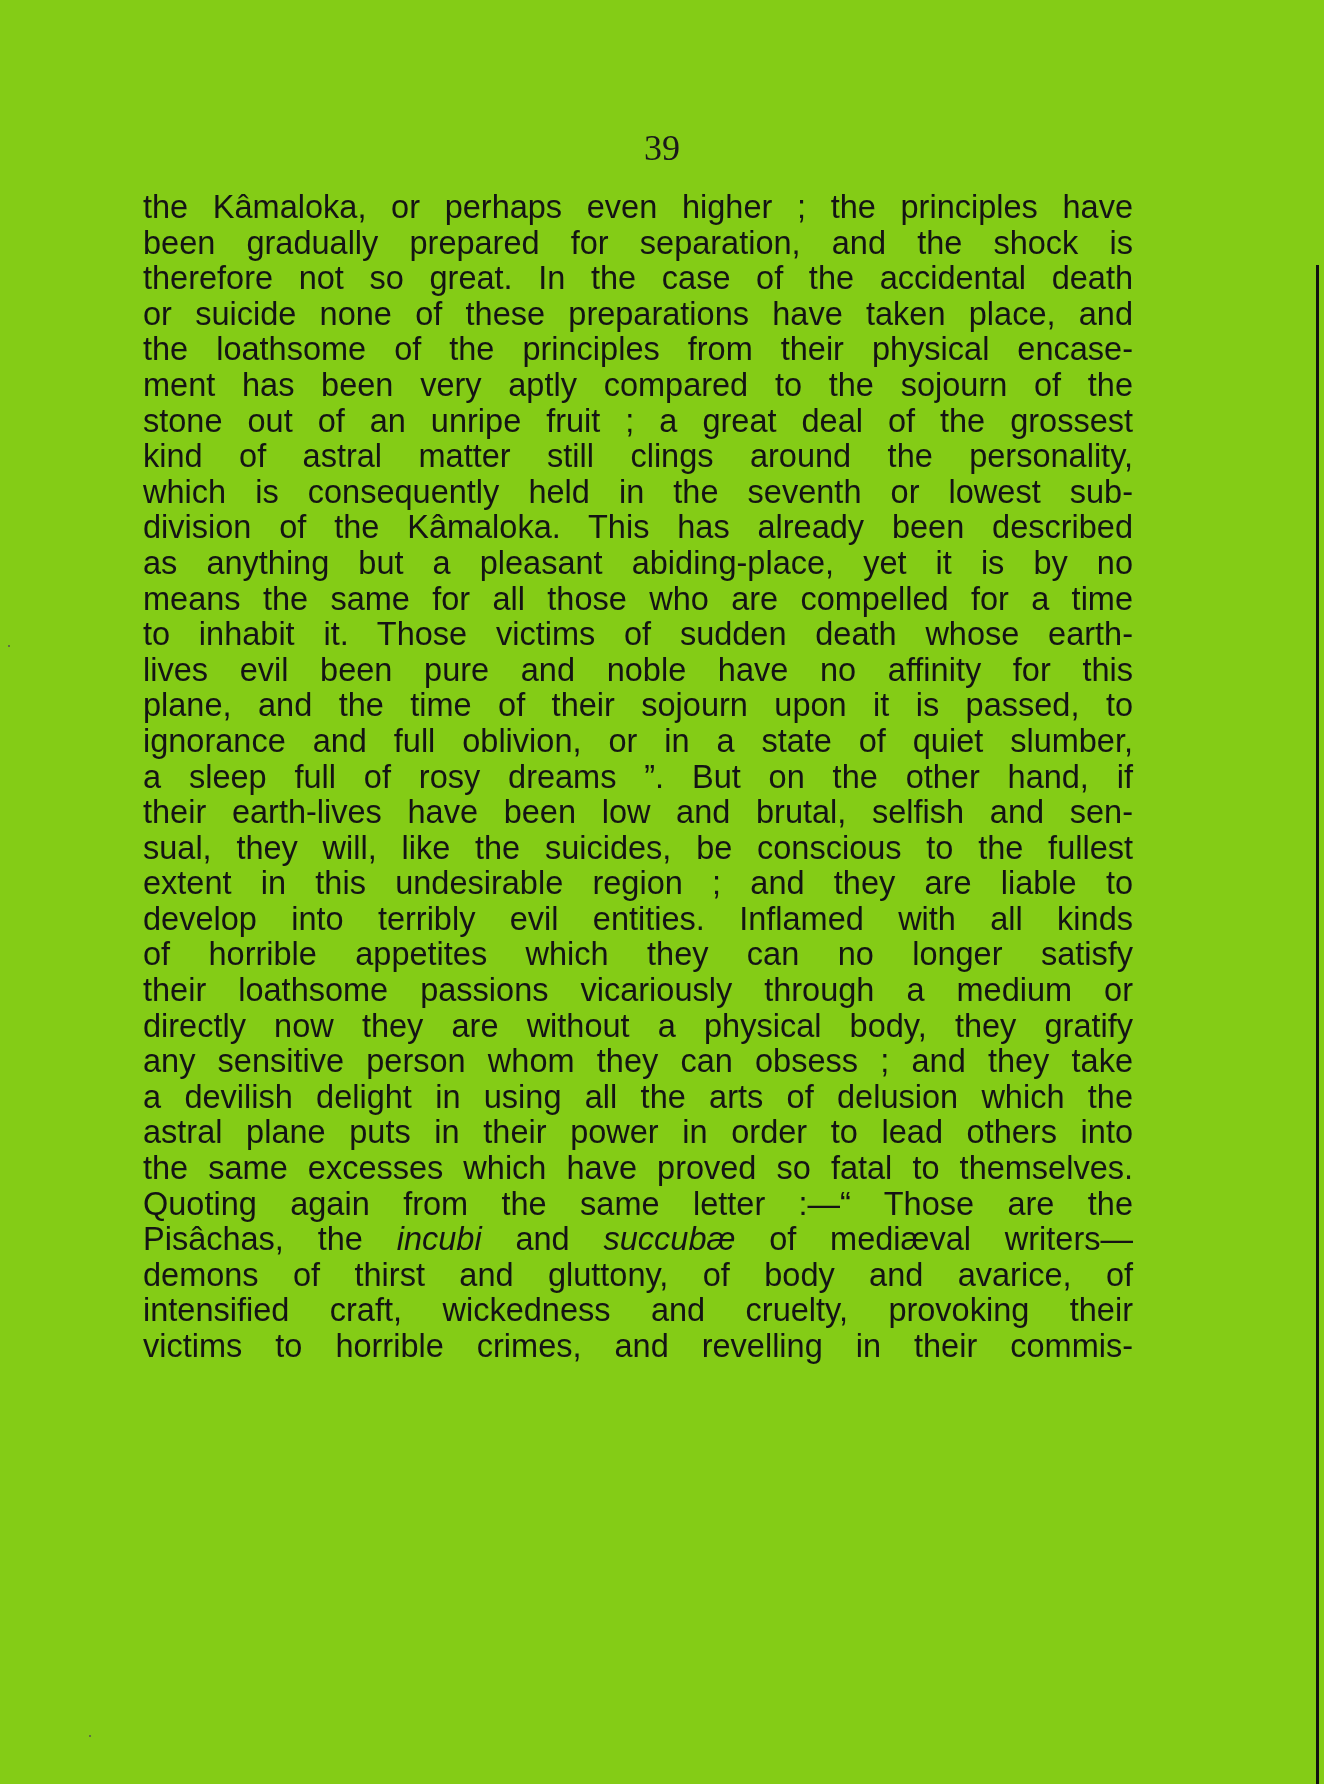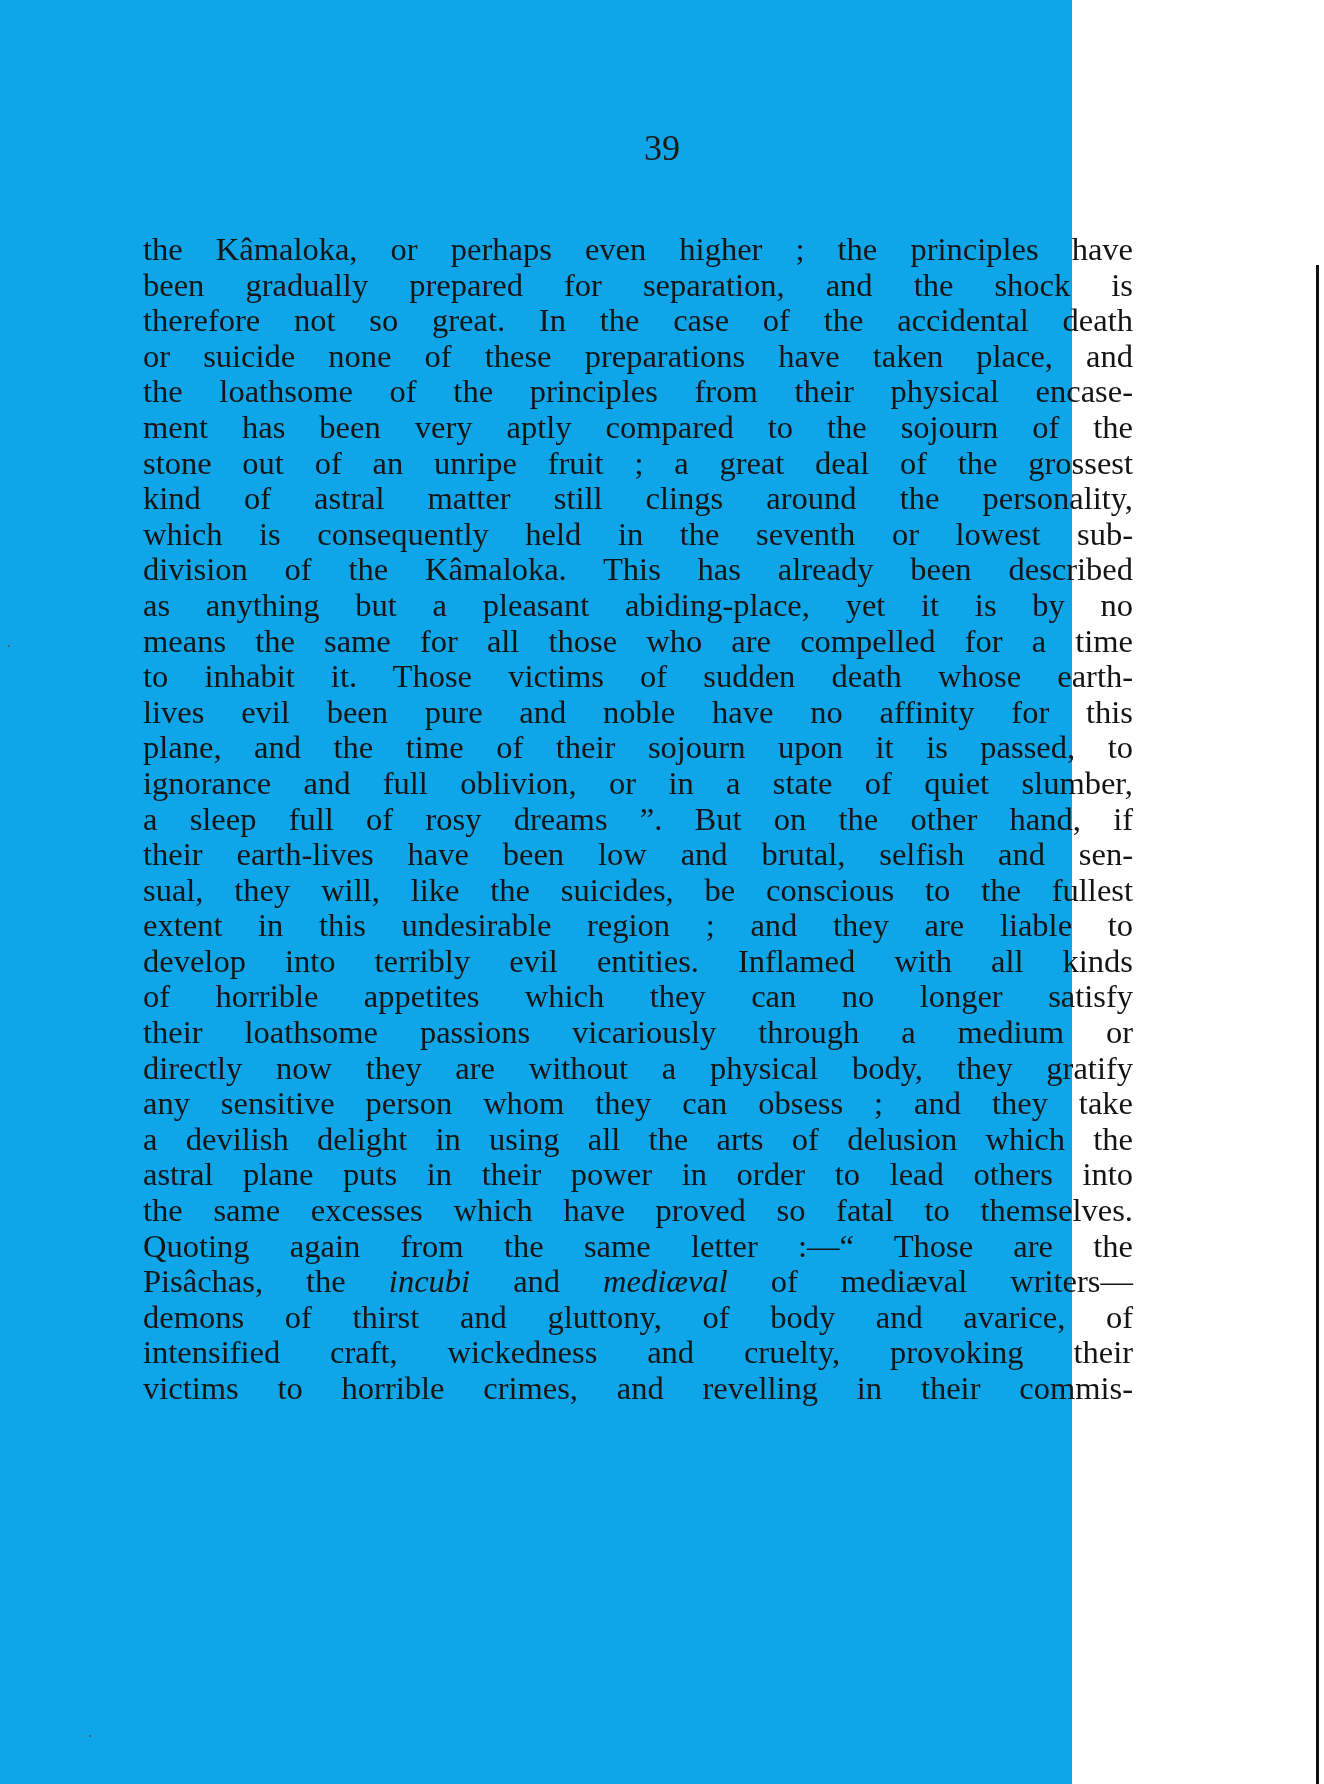--- a/index.html
+++ b/index.html
@@ -1,24 +1,24 @@
 <!DOCTYPE html>
 <html><head>
 <meta charset="utf-8">
 <style>
   html, body { margin: 0; padding: 0; background: #ffffff; }
   body { width: 1324px; height: 1784px; position: relative; overflow: hidden; }
-  .page { position: absolute; left: 0; top: 0; width: 1072px; height: 1784px; background: #0ea5e9; }
+  .page { position: absolute; left: 0; top: 0; width: 1324px; height: 1784px; background: #84cc16; }
   .page-number {
     position: absolute; top: 128px; left: 0; width: 1324px; text-align: center;
     font-family: "Liberation Serif", serif; font-size: 36px; color: #1a1a1a; line-height: 40px;
   }
   .body-text {
     position: absolute; left: 143px; top: 190px; width: 990px;
-    font-family: Liberation Serif, serif; font-size: 32.5px; color: #141414; margin-top: 42px;
+    font-family: Liberation Sans, sans-serif; font-size: 32.5px; color: #141414;
   }
   .line {
     display: block; height: 35.6px; line-height: 35.6px; white-space: nowrap;
     text-align: justify; text-align-last: justify;
   }
   .line i { font-style: italic; }
   .edge-line {
     position: absolute; left: 1316px; top: 265px; width: 3px; height: 1519px; background: #111;
   }
   .speck { position: absolute; width: 2px; height: 2px; background: #555; border-radius: 1px; }
@@ -51,21 +51,21 @@
       <span class="line">extent in this undesirable region ; and they are liable to</span>
       <span class="line">develop into terribly evil entities.   Inflamed with all kinds</span>
       <span class="line">of horrible appetites which they can no longer satisfy</span>
       <span class="line">their loathsome passions vicariously through a medium or</span>
       <span class="line">directly now they are without a physical body, they gratify</span>
       <span class="line">any sensitive person whom they can obsess ; and they take</span>
       <span class="line">a devilish delight in using all the arts of delusion which the</span>
       <span class="line">astral plane puts in their power in order to lead others into</span>
       <span class="line">the same excesses which have proved so fatal to themselves.</span>
       <span class="line">Quoting again from the same letter :—“ Those are the</span>
-      <span class="line">Pisâchas, the <i>incubi</i> and <i>mediæval</i> of mediæval writers—</span>
+      <span class="line">Pisâchas, the <i>incubi</i> and <i>succubæ</i> of mediæval writers—</span>
       <span class="line">demons of thirst and gluttony, of body and avarice, of</span>
       <span class="line">intensified craft, wickedness and cruelty, provoking their</span>
       <span class="line">victims to horrible crimes, and revelling in their commis-</span>
     </div>
   <div class="edge-line"></div>
   <div class="speck" style="left:8px;top:645px;"></div>
   <div class="speck" style="left:89px;top:1735px;"></div>
 </div>
 
 </body></html>

